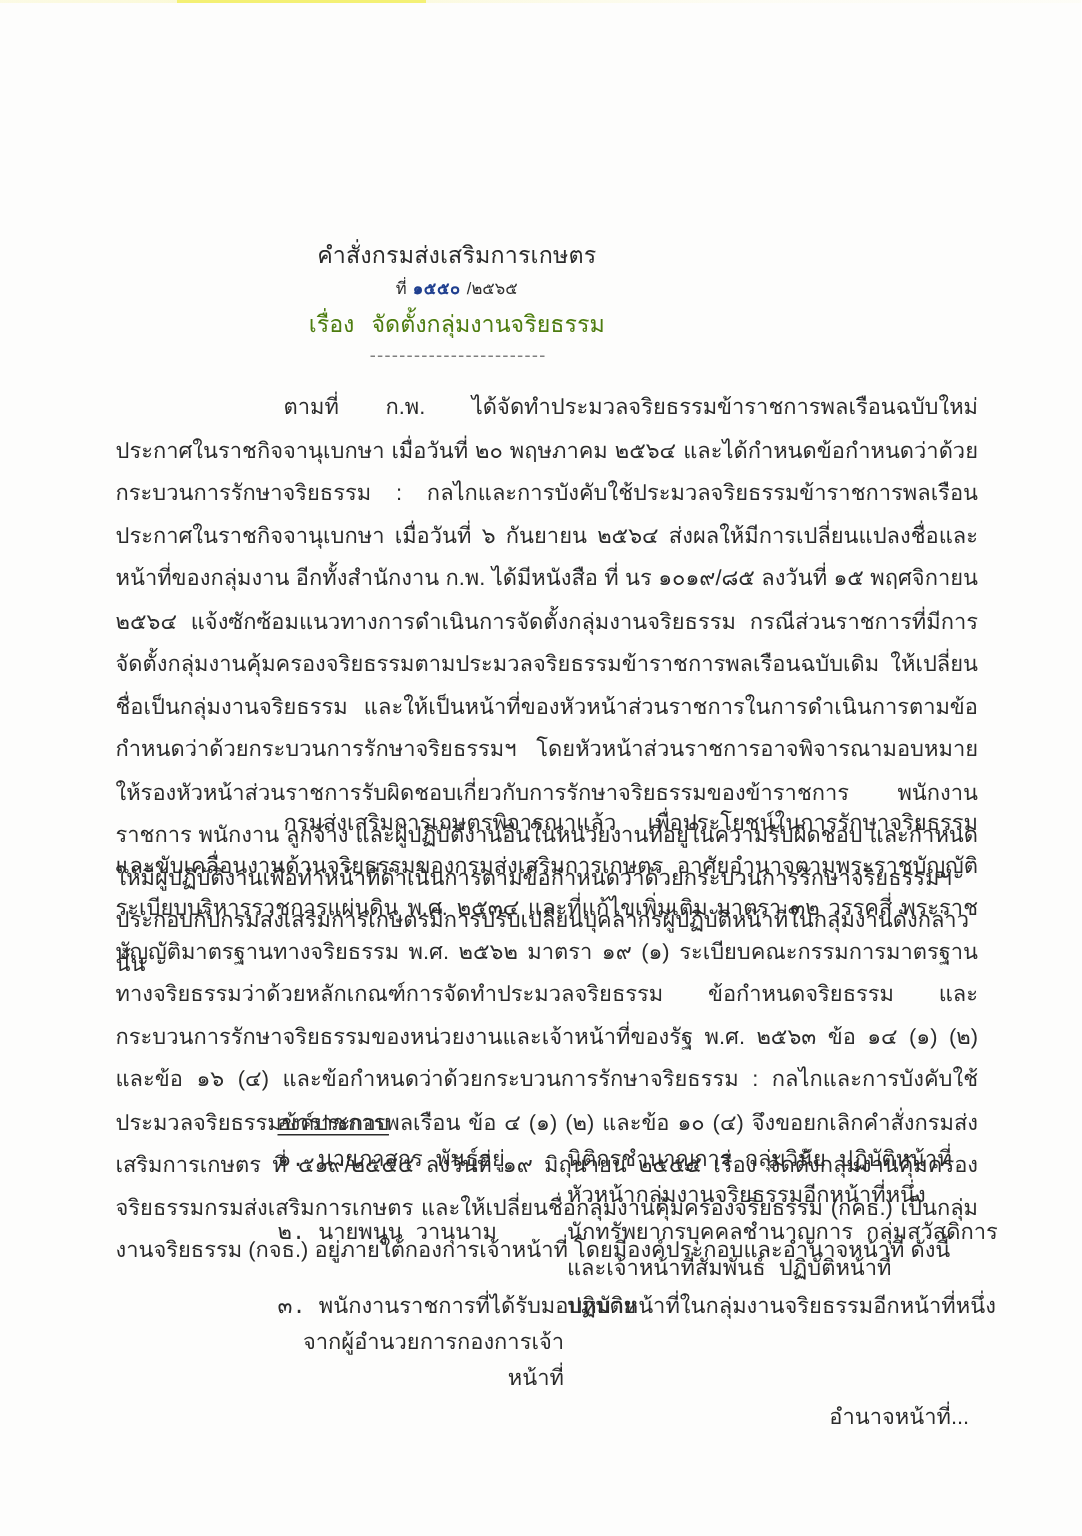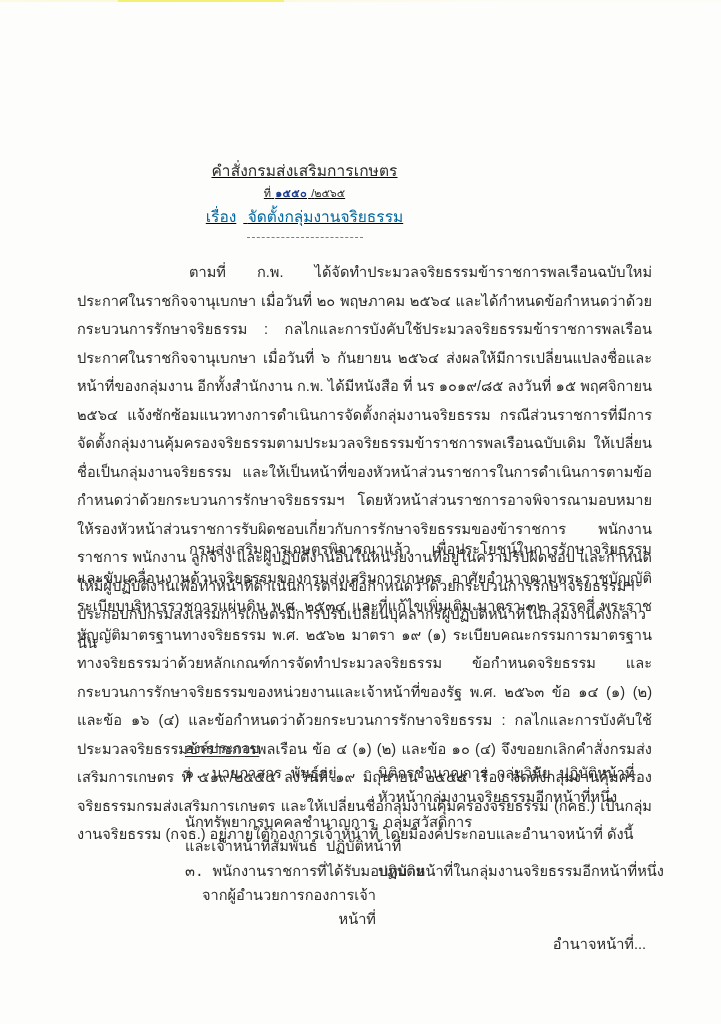--- a/index.html
+++ b/index.html
@@ -46,21 +46,20 @@
       rgba(252,251,235,0.35) 100%);
   }
 
   
   .doc-header {
     position: absolute;
     top: 160px;
     left: 0;
     width: 609px;
     text-align: center;
-    text-decoration: underline;
   }
   .doc-header .line {
     font-size: 15.5px;
     line-height: 22px;
     color: #2c2c2c;
     letter-spacing: 0.1px;
     white-space: nowrap;
   }
   .doc-number-line {
     font-size: 11px;
@@ -69,21 +68,21 @@
   }
   .doc-number-stamp {
     color: #1f3f8f;
     font-weight: 700;
     letter-spacing: 0.4px;
     padding: 0 1px;
   }
   .subject-line {
     font-size: 15.5px;
     line-height: 23px;
-    color: #0369a1;
+    color: #4d7c0f;
   }
   .subject-label { margin-right: 7px; }
 
   .divider {
     margin: 9px auto 0 auto;
     width: 116px;
     height: 0;
     border-top: 1.6px dashed #555;
     opacity: 0.75;
   }
@@ -206,20 +205,23 @@
       <div class="member-row">
         <div class="member-left">
           <span class="num-name">๑. นายภาสกร พันธุ์อยู่</span>
         </div>
         <div class="member-right">
           <span class="rl">นิติกรชำนาญการ กลุ่มวินัย ปฏิบัติหน้าที่</span>
           <span class="rl">หัวหน้ากลุ่มงานจริยธรรมอีกหน้าที่หนึ่ง</span>
         </div>
       </div>
       <div class="member-row">
+        <div class="member-left">
+          <span class="num-name">๒. นายพนูน วานุนาม</span>
+        </div>
         <div class="member-right">
           <span class="rl">นักทรัพยากรบุคคลชำนาญการ กลุ่มสวัสดิการ</span>
           <span class="rl">และเจ้าหน้าที่สัมพันธ์ ปฏิบัติหน้าที่</span>
         </div>
       </div>
       <div class="member-row">
         <div class="member-left">
           <span class="num-name">๓. พนักงานราชการที่ได้รับมอบหมาย</span>
           <span class="name-cont">จากผู้อำนวยการกองการเจ้าหน้าที่</span>
         </div>

